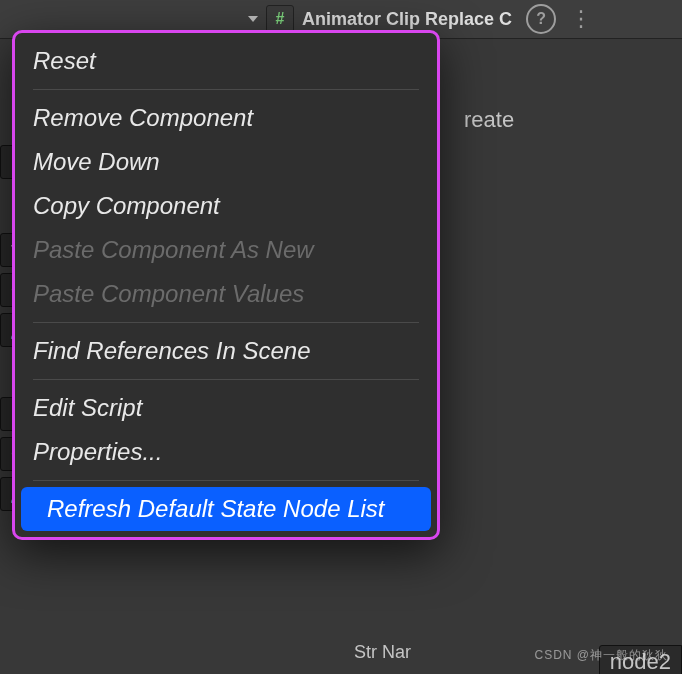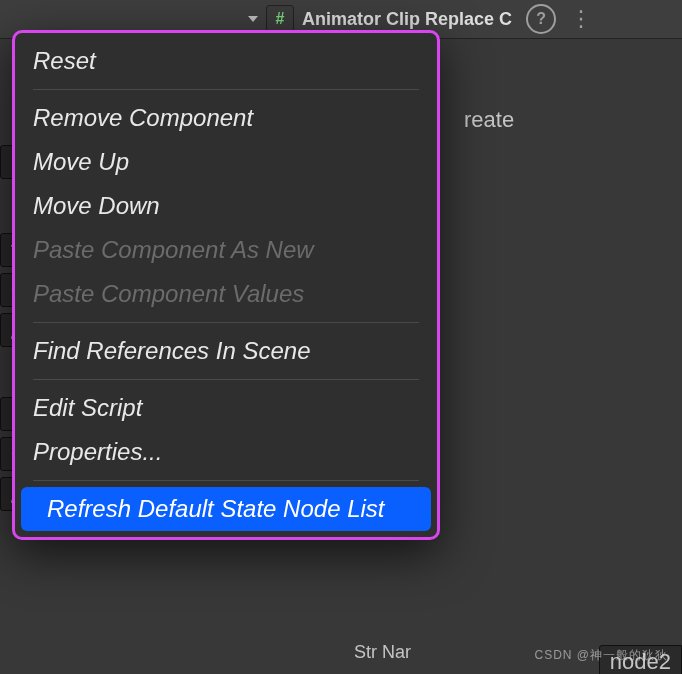--- a/index.html
+++ b/index.html
@@ -281,22 +281,22 @@
         </div>
       </div>
     </div>
 
   </div>
 
   <div class="ctx">
     <div class="ctx-item">Reset</div>
     <div class="ctx-sep"></div>
     <div class="ctx-item">Remove Component</div>
-    <div class="ctx-item">Move Up</div>
     <div class="ctx-item">Move Down</div>
+    <div class="ctx-item">Copy Component</div>
     <div class="ctx-item disabled">Paste Component As New</div>
     <div class="ctx-item disabled">Paste Component Values</div>
     <div class="ctx-sep"></div>
     <div class="ctx-item">Find References In Scene</div>
     <div class="ctx-sep"></div>
     <div class="ctx-item">Edit Script</div>
     <div class="ctx-item">Properties...</div>
     <div class="ctx-sep"></div>
     <div class="ctx-item highlight">Refresh Default State Node List</div>
   </div>

